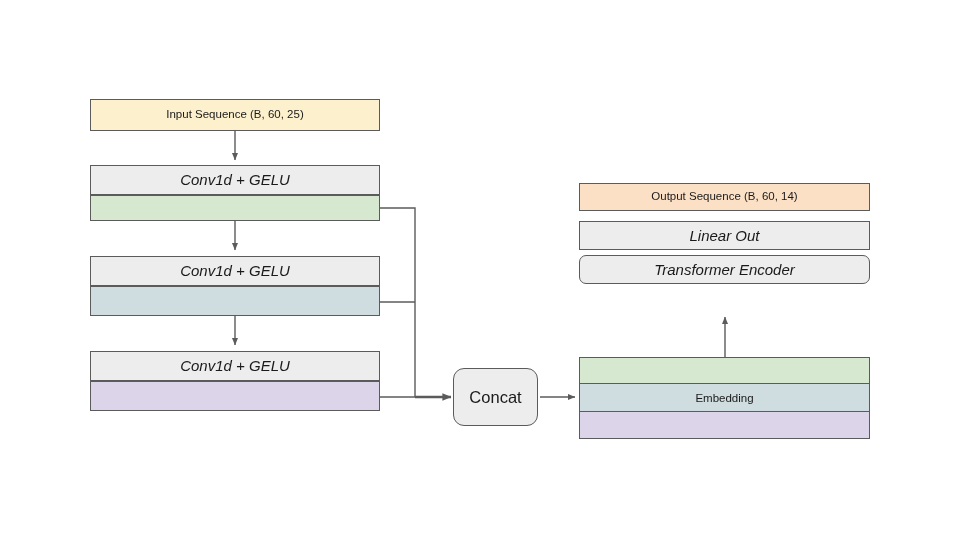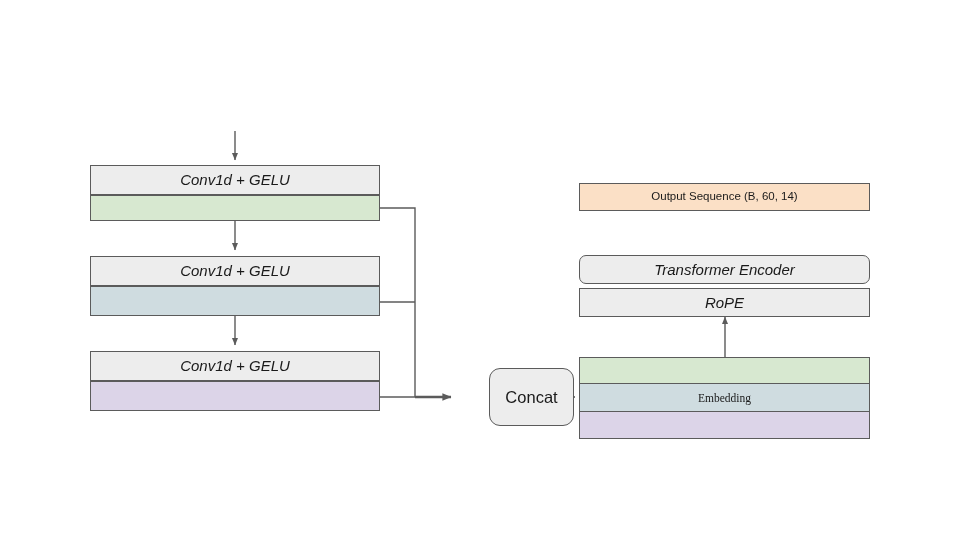--- a/index.html
+++ b/index.html
@@ -38,32 +38,32 @@
   .lbl-md { font-size: 15px; font-style: italic; }
   .lbl-lg { font-size: 16.5px; }
 
   .fill-yellow { background: #fdf0cd; }
   .fill-peach  { background: #fbe0c6; }
   .fill-gray   { background: #ededed; }
   .fill-green  { background: #d7e8d0; }
   .fill-blue   { background: #cfdce0; }
   .fill-purple { background: #dcd4e8; }
 
-  .rounded { border-radius: 11px; margin-left: 36px; }
+  .rounded { border-radius: 11px; }
 
   
   .band {
     position: absolute;
     box-sizing: border-box;
     border: 1.6px solid #5b5b5b;
     display: flex;
     align-items: center;
     justify-content: center;
   }
-  .band-mid { border-top: none; border-bottom: none; font-family: Liberation Serif, serif; }
+  .band-mid { border-top: none; border-bottom: none; }
   .band-top { border-bottom: 1.6px solid #5b5b5b; }
 
   svg.edges {
     position: absolute;
     left: 0;
     top: 0;
     width: 960px;
     height: 540px;
     pointer-events: none;
   }
@@ -105,20 +105,23 @@
 
     <path class="edge" d="M380,397 L415,397"></path>
 
     <path class="edge-thick" d="M415,397 L451,397" marker-end="url(#arrowThick)"></path>
 
     <path class="edge" d="M540,397 L575,397" marker-end="url(#arrow)"></path>
 
     <path class="edge" d="M725,357 L725,317" marker-end="url(#arrow)"></path>
   </svg>
 
+  <div class="node fill-yellow" style="left:90px; top:99px; width:290px; height:32px;">
+    <span class="node-label lbl-sm">Input Sequence (B, 60, 25)</span>
+  </div>
 
   <div class="node fill-gray" style="left:90px; top:165px; width:290px; height:30px;">
     <span class="node-label lbl-md">Conv1d + GELU</span>
   </div>
   <div class="node fill-green" style="left:90px; top:195px; width:290px; height:26px;">
     <span class="node-label lbl-sm"></span>
   </div>
 
   <div class="node fill-gray" style="left:90px; top:256px; width:290px; height:30px;">
     <span class="node-label lbl-md">Conv1d + GELU</span>
@@ -135,28 +138,28 @@
   </div>
 
   <div class="node fill-gray rounded" style="left:453px; top:368px; width:85px; height:58px;">
     <span class="node-label lbl-lg">Concat</span>
   </div>
 
   <div class="node fill-peach" style="left:579px; top:183px; width:291px; height:28px;">
     <span class="node-label lbl-sm">Output Sequence (B, 60, 14)</span>
   </div>
 
+  <div class="node fill-gray" style="left:579px; top:221px; width:291px; height:29px;">
+    <span class="node-label lbl-md">Linear Out</span>
+  </div>
 
   <div class="node fill-gray" style="left:579px; top:255px; width:291px; height:29px;border-radius:7px;">
     <span class="node-label lbl-md">Transformer Encoder</span>
   </div>
 
-  <div class="node fill-gray" style="left:579px; top:288px; width:291px; height:29px;">
-    <span class="node-label lbl-md">RoPE</span>
-  </div>
 
   <div class="band band-top fill-green" style="left:579px; top:357px; width:291px; height:27px;">
     <span class="node-label lbl-sm"></span>
   </div>
   <div class="band band-mid fill-blue" style="left:579px; top:384px; width:291px; height:27px;">
     <span class="node-label lbl-sm">Embedding</span>
   </div>
   <div class="band fill-purple" style="left:579px; top:411px; width:291px; height:28px;">
     <span class="node-label lbl-sm"></span>
   </div>

